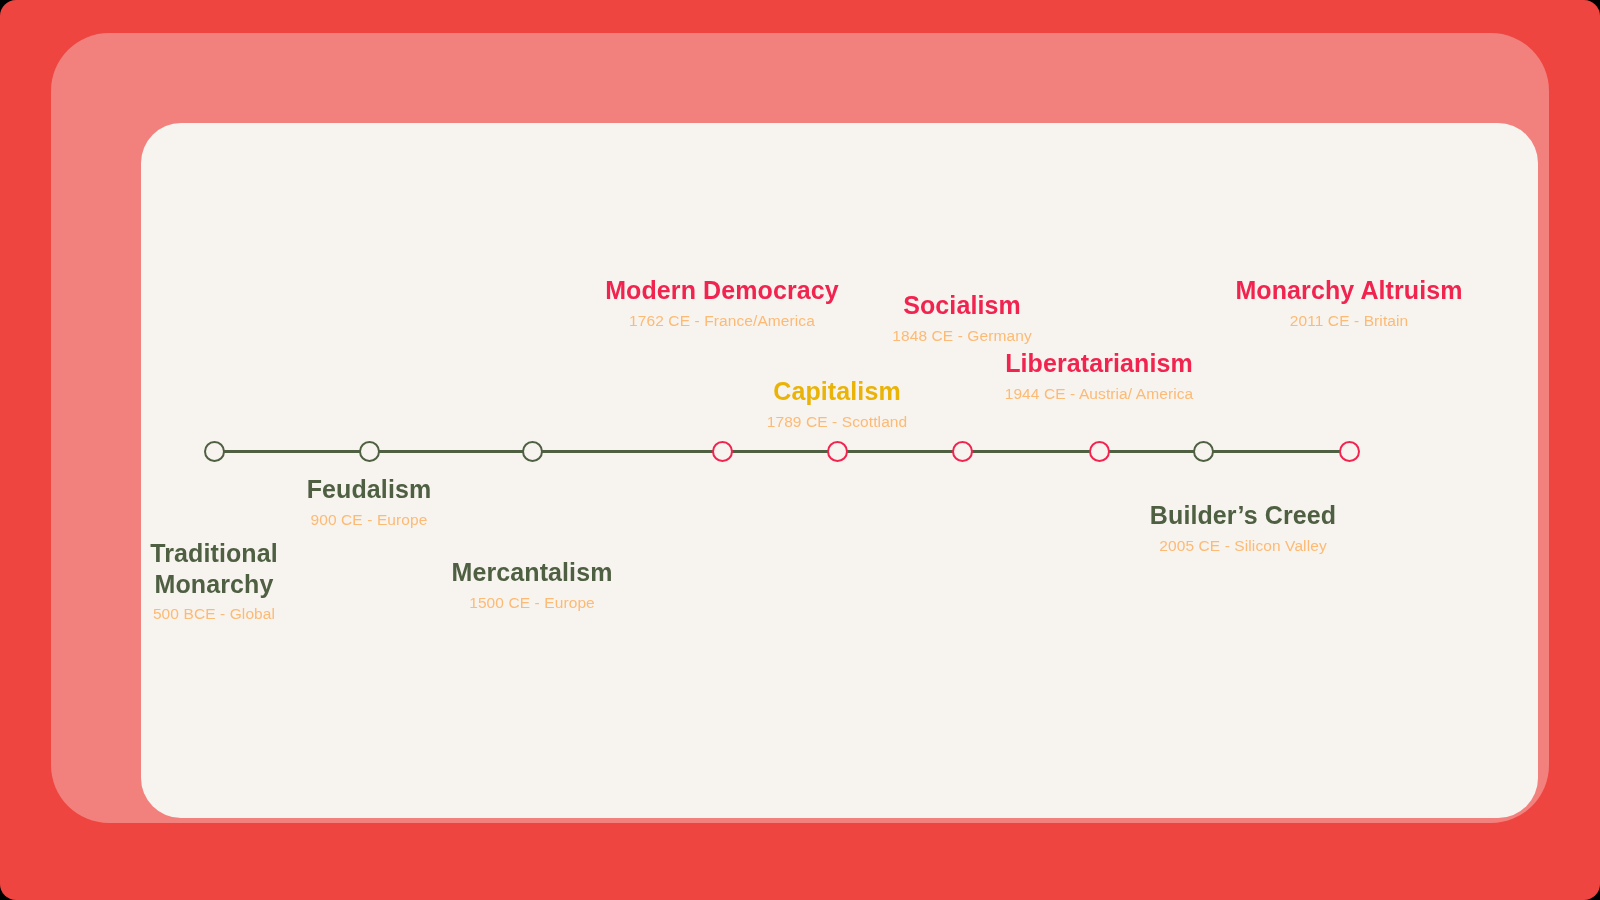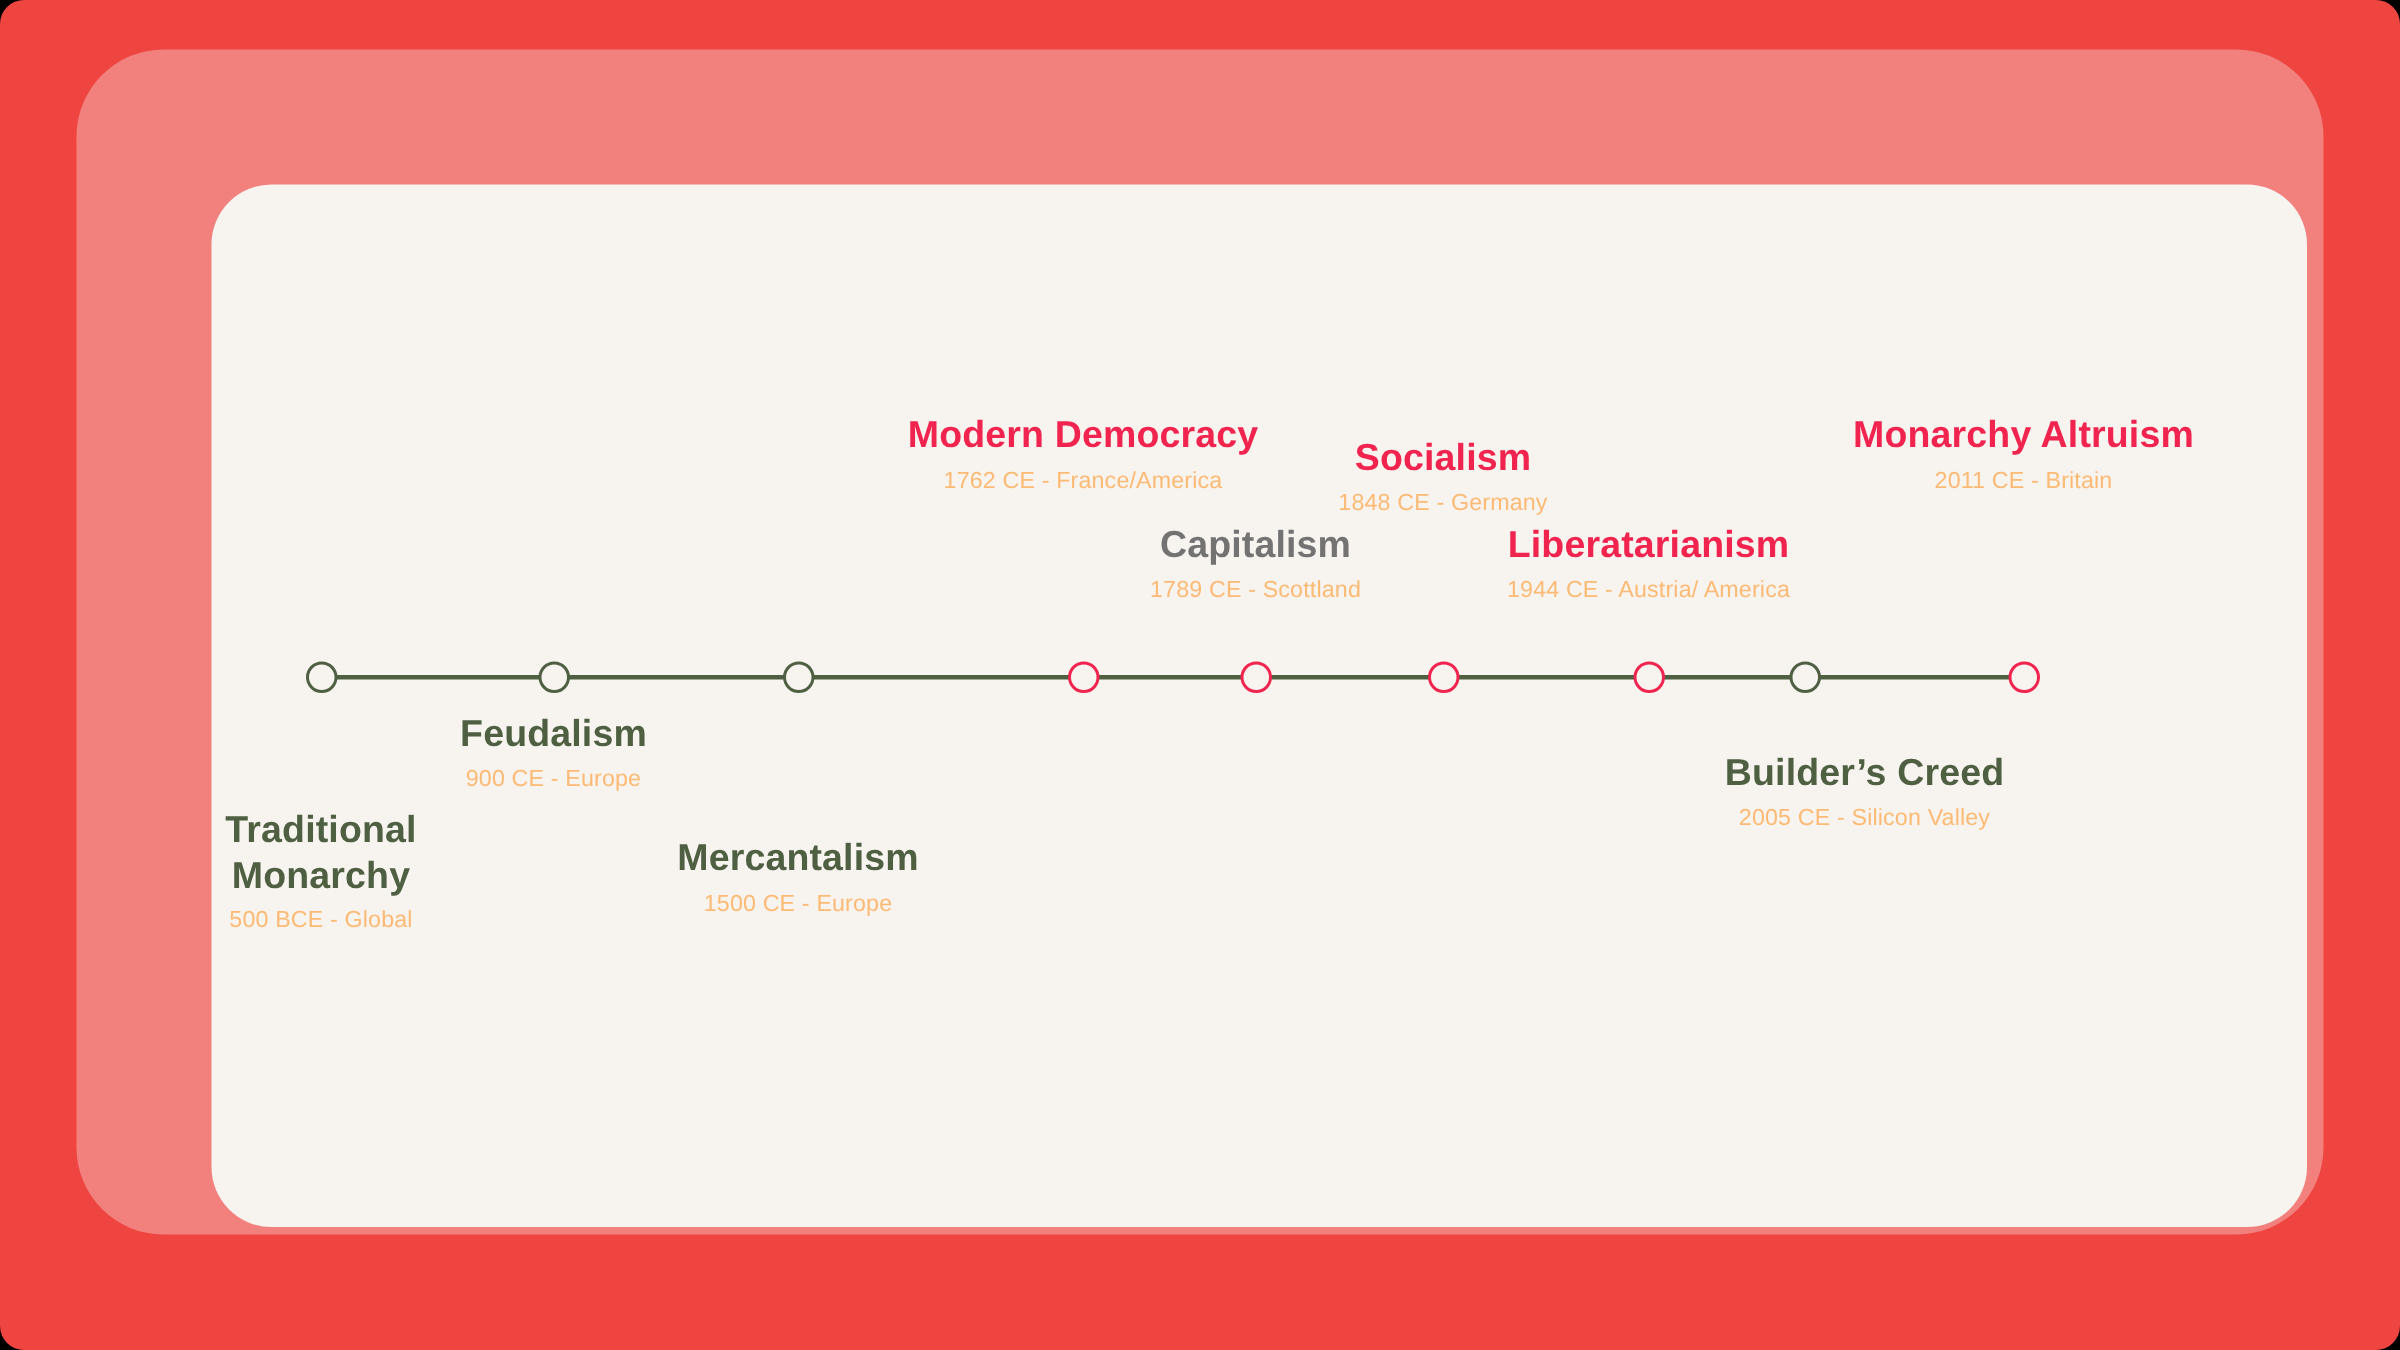--- a/index.html
+++ b/index.html
@@ -127,21 +127,21 @@
       </div>
       <div class="tl-label below" style="left: 532px; top: 557px;">
         <div class="tl-title" style="color: rgb(78, 95, 66);">Mercantalism</div>
         <div class="tl-sub">1500 CE - Europe</div>
       </div>
       <div class="tl-label above" style="left: 722px; top: 275px;">
         <div class="tl-title" style="color: rgb(240, 36, 79);">Modern Democracy</div>
         <div class="tl-sub">1762 CE - France/America</div>
       </div>
       <div class="tl-label above" style="left: 837px; top: 348px;">
-        <div class="tl-title" style="color: #737373;">Capitalism</div>
+        <div class="tl-title" style="color: #eab308; margin-top: 28px;">Capitalism</div>
         <div class="tl-sub">1789 CE - Scottland</div>
       </div>
       <div class="tl-label above" style="left: 962px; top: 290px;">
         <div class="tl-title" style="color: rgb(240, 36, 79);">Socialism</div>
         <div class="tl-sub">1848 CE - Germany</div>
       </div>
       <div class="tl-label above" style="left: 1099px; top: 348px;">
         <div class="tl-title" style="color: rgb(240, 36, 79);">Liberatarianism</div>
         <div class="tl-sub">1944 CE - Austria/ America</div>
       </div>

